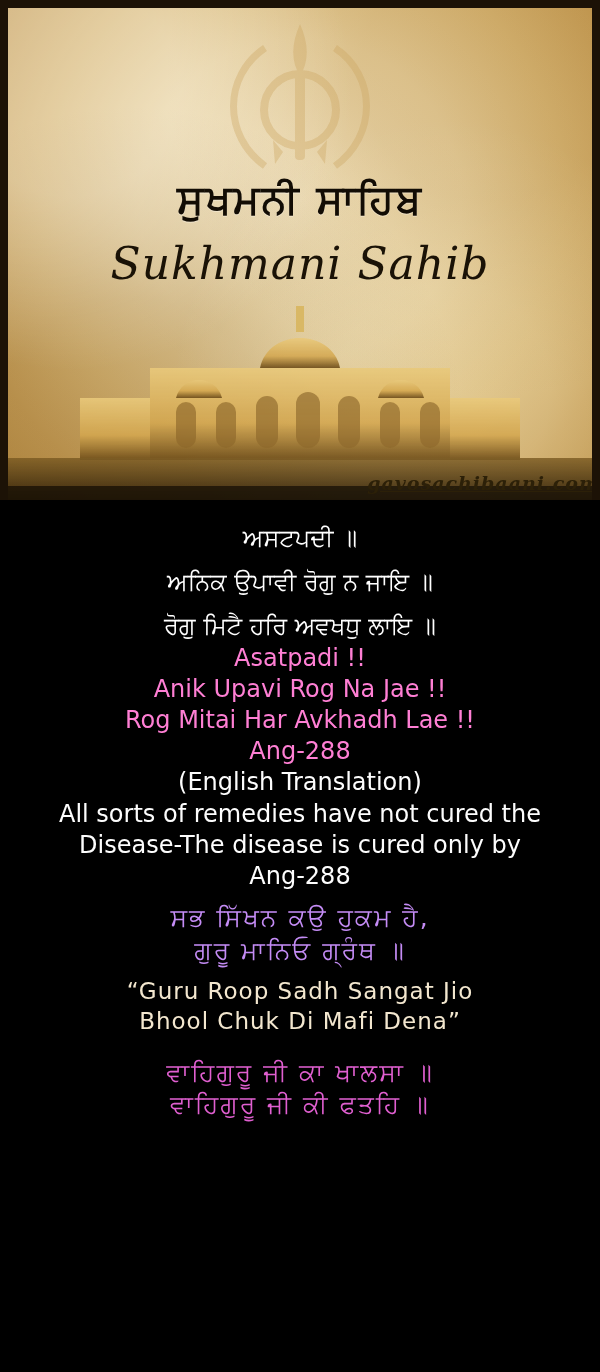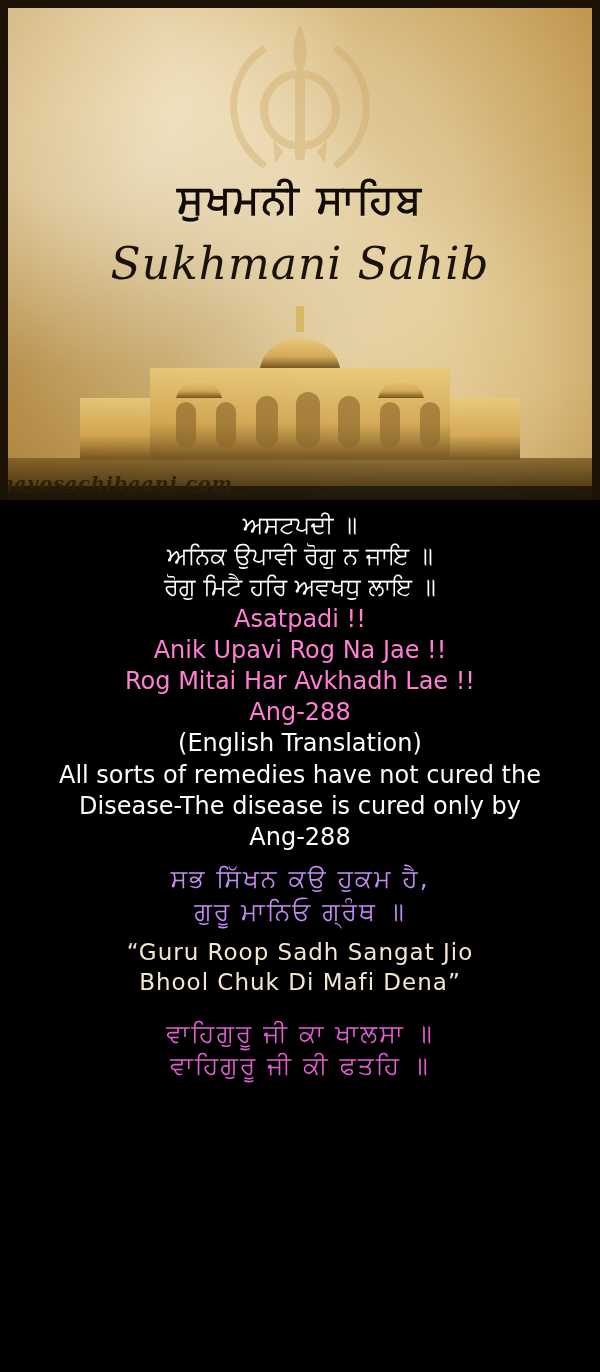--- a/index.html
+++ b/index.html
@@ -102,21 +102,21 @@
     font-size: 44px;
     color: #1a1206;
     letter-spacing: 1px;
     z-index: 4;
   }
   .watermark {
     position: absolute;
     bottom: 6px;
     left: 0;
     width: 600px;
-    text-align: left;
+    text-align: right;
     font-family: "DejaVu Serif", serif;
     font-size: 19px;
     font-weight: bold;
     font-style: italic;
     color: #2c2008;
     letter-spacing: 1px;
     z-index: 6;
     text-decoration: underline;
   }
 
@@ -129,20 +129,21 @@
     box-sizing: border-box;
   }
   .line {
     text-align: center;
     line-height: 1.30;
   }
   .gurmukhi-white {
     color: #ffffff;
     font-size: 24px;
     font-family: "DejaVu Sans", sans-serif;
+    margin-top: 13px;
   }
   .pink {
     color: #ff7fd4;
     font-family: "DejaVu Sans", sans-serif;
     font-size: 24px;
   }
   .white-eng {
     color: #fdfdfd;
     font-family: "DejaVu Sans", sans-serif;
     font-size: 24px;

